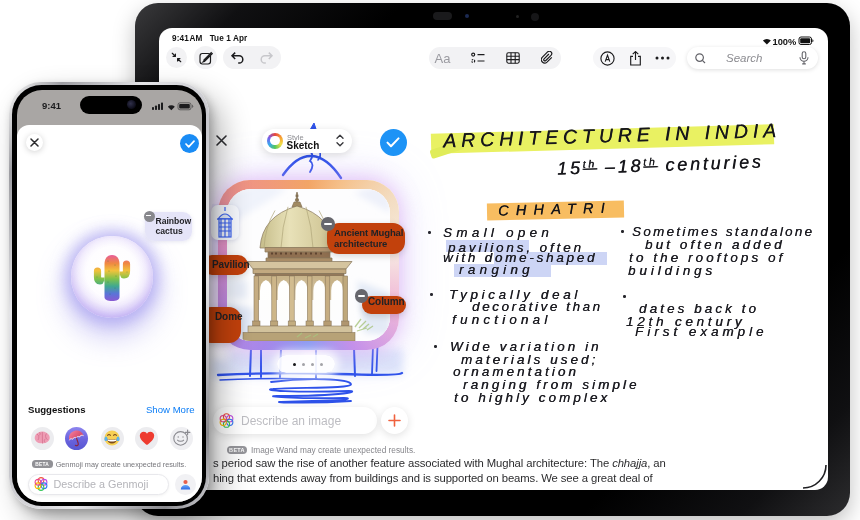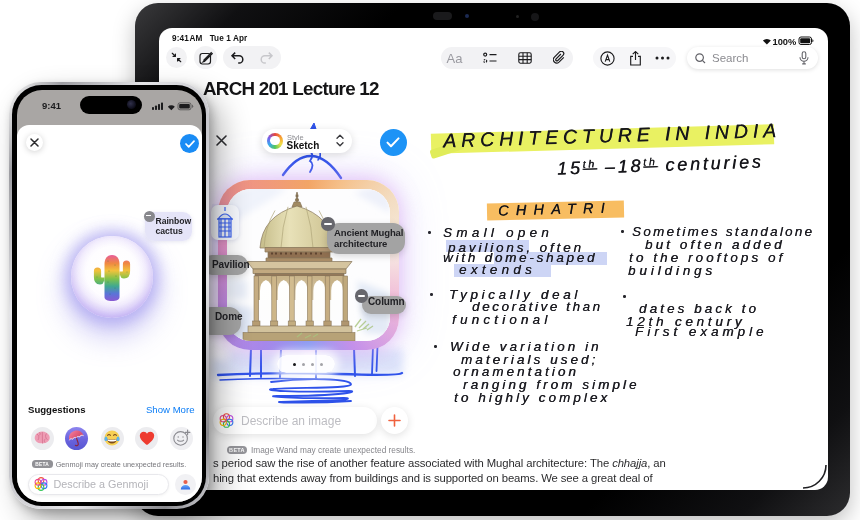--- a/index.html
+++ b/index.html
@@ -20,38 +20,38 @@
 
   
   #pad-status-l { position:absolute; left:13px; top:6px; font-size:8.2px; font-weight:700; color:#111; letter-spacing:.1px;}
   #pad-status-r { position:absolute; right:14px; top:5px; }
 
   
   .tb { position:absolute; background:#f2f2f4; border-radius:12px; display:flex; align-items:center; justify-content:center; }
   #tb1 { left:7px;  top:19px; width:21px; height:21px; border-radius:50%; }
   #tb2 { left:35px; top:18px; width:23px; height:23px; border-radius:50%; }
   #tb3 { left:64px; top:18px; width:58px; height:23px; gap:14px; }
-  #tbc { left:282px; top:19px; width:132px; height:22px; gap:8px; }
+  #tbc { left:270px; top:19px; width:132px; height:22px; gap:8px; }
   #tbr { left:434px; top:19px; width:83px; height:22px; gap:0; background:#f6f6f8;}
   #tbs { left:528px; top:19px; width:131px; height:22px; border-radius:12px;
          background:#fff; box-shadow:0 1px 4px rgba(0,0,0,.13); display:flex; align-items:center; }
   .tbi { display:flex; align-items:center; justify-content:center; width:33px; height:22px; }
 
   #pad-title { position:absolute; left:44px; top:49.5px; font-size:18.8px; font-weight:700; color:#141416; letter-spacing:-0.75px;}
   .hwl { position:absolute; font-style:italic; color:#1d1d23; font-size:13.4px; letter-spacing:3.1px; text-shadow:0.35px 0.2px 0 #1d1d23; white-space:nowrap; font-family:"Liberation Sans",sans-serif; }
   .bul { position:absolute; width:2.5px; height:2.5px; border-radius:50%; background:#26262c; }
 
   
   #card { left:59px; top:152px; width:181px; height:170px; border-radius:32px;
     background:conic-gradient(from 0deg at 50% 50%,
       #f2a566 0%, #f5c08a 6%, #f3dcc0 14%, #f7ece2 22%, #f0b8d8 32%, #c490ea 42%, #8f9df2 50%,
       #a687ea 58%, #c08ae2 68%, #e393cc 78%, #ef9288 88%, #f2a566 100%);
     box-shadow:0 0 20px rgba(216,150,240,.55), 0 0 46px rgba(170,155,245,.35); }
   #card-inner { position:absolute; inset:9px; border-radius:24px; background:#fff; overflow:hidden; }
-  .lbl { position:absolute; background:#a3a3a3; border-radius:12px; box-shadow:0 2px 7px rgba(0,0,0,.16);
+  .lbl { position:absolute; background:#c2410c; border-radius:12px; box-shadow:0 2px 7px rgba(0,0,0,.16);
     font-size:10px; font-weight:700; color:#222226; letter-spacing:-0.1px; }
   .minus { position:absolute; width:13.5px; height:13.5px; border-radius:50%; background:#67676d; }
   .minus::after { content:""; position:absolute; left:3px; top:5.7px; width:7.5px; height:2px; background:#fff; border-radius:1px; }
   #stylepill { left:103px; top:100.5px; width:90px; height:24px; border-radius:12px; background:#fff;
     box-shadow:0 2px 9px rgba(0,0,0,.14); }
   #ringicon { position:absolute; left:5px; top:4px; width:16px; height:16px; border-radius:50%;
     background:conic-gradient(#e8463c,#f7a233,#f3e04a,#53c75a,#3aa7f0,#7a5ce8,#e8463c); }
   #ringicon::after { content:""; position:absolute; inset:3.2px; border-radius:50%; background:#fff; }
   #wandcheck { left:220.5px; top:100.5px; width:27px; height:27px; border-radius:50%; background:#1d93f6;
     display:flex; align-items:center; justify-content:center; }
@@ -181,28 +181,27 @@
             <circle cx="7.5" cy="2" r="1.5"></circle>
             <circle cx="13" cy="2" r="1.5"></circle>
         </svg>
       </div>
     </div>
     <div class="tb" id="tbs">
       <svg style="margin-left:8px;" width="11" height="11" viewBox="0 0 11 11" fill="none" stroke="#636369" stroke-width="1.2">
         <circle cx="4.6" cy="4.6" r="3.8"></circle>
           <path d="M7.4 7.4 L10 10"></path>
       </svg>
-      <span style="margin-left:6px; font-size:11.5px; color:#8b8b90;">Search</span>
+      <span style="margin-left:20px; font-size:11.5px; color:#8b8b90;font-style:italic;">Search</span>
       <svg style="margin-left:auto; margin-right:9px;" width="10" height="14" viewBox="0 0 10 14" fill="none" stroke="#636369" stroke-width="1.1">
         <rect x="3.2" y="0.7" width="3.6" height="7" rx="1.8"></rect>
         <path d="M1 6.2 a4 4 0 0 0 8 0 M5 10.4 v2.4 M3.2 12.9 h3.6"></path>
       </svg>
     </div>
 
-    <div id="pad-title">ARCH 201 Lecture 12</div>
 
     <div class="para" style="top:429px;">s period saw the rise of another feature associated with Mughal architecture: The <i>chhajja</i>, an</div>
     <div class="para" style="top:444px;">hing that extends away from buildings and is supported on beams. We see a great deal of</div>
 
     <svg style="position:absolute; right:1px; bottom:1px;" width="26" height="26" viewBox="0 0 26 26" fill="none">
       <path d="M25 2 A 23 23 0 0 1 2 25" stroke="#1f1f22" stroke-width="1.6"></path>
     </svg>
 
     <div id="hwrap">
 
@@ -215,21 +214,21 @@
       <div class="hwl" style="left:339px; top:173px; font-size:14.5px; letter-spacing:7.2px; transform:rotate(-1.5deg); color:#141418;">CHHATRI</div>
 
       <div class="hl" style="left:287px; top:212px; width:83px;  height:12px; background:#cdd5f5;"></div>
       <div class="hl" style="left:335px; top:224px; width:113px; height:13px; background:#cdd5f5;"></div>
       <div class="hl" style="left:295px; top:236px; width:97px;  height:13px; background:#cdd5f5;"></div>
 
       <div class="bul" style="left:269px; top:203px;"></div>
       <div class="hwl" style="left:284px; top:197px; letter-spacing:4.3px;">Small open</div>
       <div class="hwl" style="left:289px; top:212px; letter-spacing:2.9px;">pavilions, often</div>
       <div class="hwl" style="left:284px; top:222px; letter-spacing:2.8px;text-align:center;">with dome-shaped</div>
-      <div class="hwl" style="left:300px; top:234px; letter-spacing:4.3px;">extends</div>
+      <div class="hwl" style="left:300px; top:234px; letter-spacing:4.3px;">ranging</div>
       <div class="bul" style="left:271px; top:265px;"></div>
       <div class="hwl" style="left:290px; top:259px; letter-spacing:3.7px;">Typically deal</div>
       <div class="hwl" style="left:313px; top:271px; letter-spacing:2.6px;">decorative than</div>
       <div class="hwl" style="left:293px; top:284px; letter-spacing:4.2px;">functional</div>
       <div class="bul" style="left:275px; top:317px;"></div>
       <div class="hwl" style="left:291px; top:311px;">Wide variation in</div>
       <div class="hwl" style="left:302px; top:324px;">materials used;</div>
       <div class="hwl" style="left:294px; top:336px;">ornamentation</div>
       <div class="hwl" style="left:304px; top:349px;">ranging from simple</div>
       <div class="hwl" style="left:295px; top:362px;">to highly complex</div>
@@ -375,21 +374,21 @@
       <div class="abs" style="left:134px; top:335px; width:3.4px; height:3.4px; border-radius:50%; background:#17171a;"></div>
       <div class="abs" style="left:143px; top:335px; width:3.4px; height:3.4px; border-radius:50%; background:#a3a3a8;"></div>
       <div class="abs" style="left:152px; top:335px; width:3.4px; height:3.4px; border-radius:50%; background:#a3a3a8;"></div>
       <div class="abs" style="left:161px; top:335px; width:3.4px; height:3.4px; border-radius:50%; background:#a3a3a8;"></div>
 
       <div class="lbl" style="left:168px; top:195px; width:78px; height:31px; padding:3.5px 0 0 7px; line-height:11.6px; font-size:9.5px;">Ancient Mughal<br>architecture</div>
       <div class="minus" style="left:162px; top:189px;"></div>
       <div class="lbl" style="left:203px; top:268px; width:44px; height:18px; padding:0 0 0 6px;">Column</div>
       <div class="minus" style="left:195.5px; top:261px;"></div>
       <div class="lbl" style="left:43px; top:227px; width:46px; height:20px; padding:4px 0 0 10px;">Pavilion</div>
-      <div class="lbl" style="left:40px; top:279px; width:42px; height:28px; padding:4px 0 0 16px;">Dome</div>
+      <div class="lbl" style="left:40px; top:279px; width:42px; height:36px; padding:4px 0 0 16px;">Dome</div>
 
       <svg class="abs" style="left:56px; top:106px;" width="13" height="13" viewBox="0 0 13 13" fill="none" stroke="#303034" stroke-width="1.6" stroke-linecap="round">
           <path d="M2 2 L11 11 M11 2 L2 11"></path>
         </svg>
 
       <div class="abs" id="stylepill">
         <div id="ringicon"></div>
         <div style="position:absolute; left:25px; top:4px; font-size:7.5px; color:#8e8e93;">Style</div>
         <div style="position:absolute; left:24.5px; top:11px; font-size:10px; font-weight:700; color:#111;">Sketch</div>
         <svg style="position:absolute; right:8px; top:5.5px;" width="8" height="13" viewBox="0 0 8 13" fill="none" stroke="#3a3a3e" stroke-width="1.4" stroke-linecap="round" stroke-linejoin="round">

